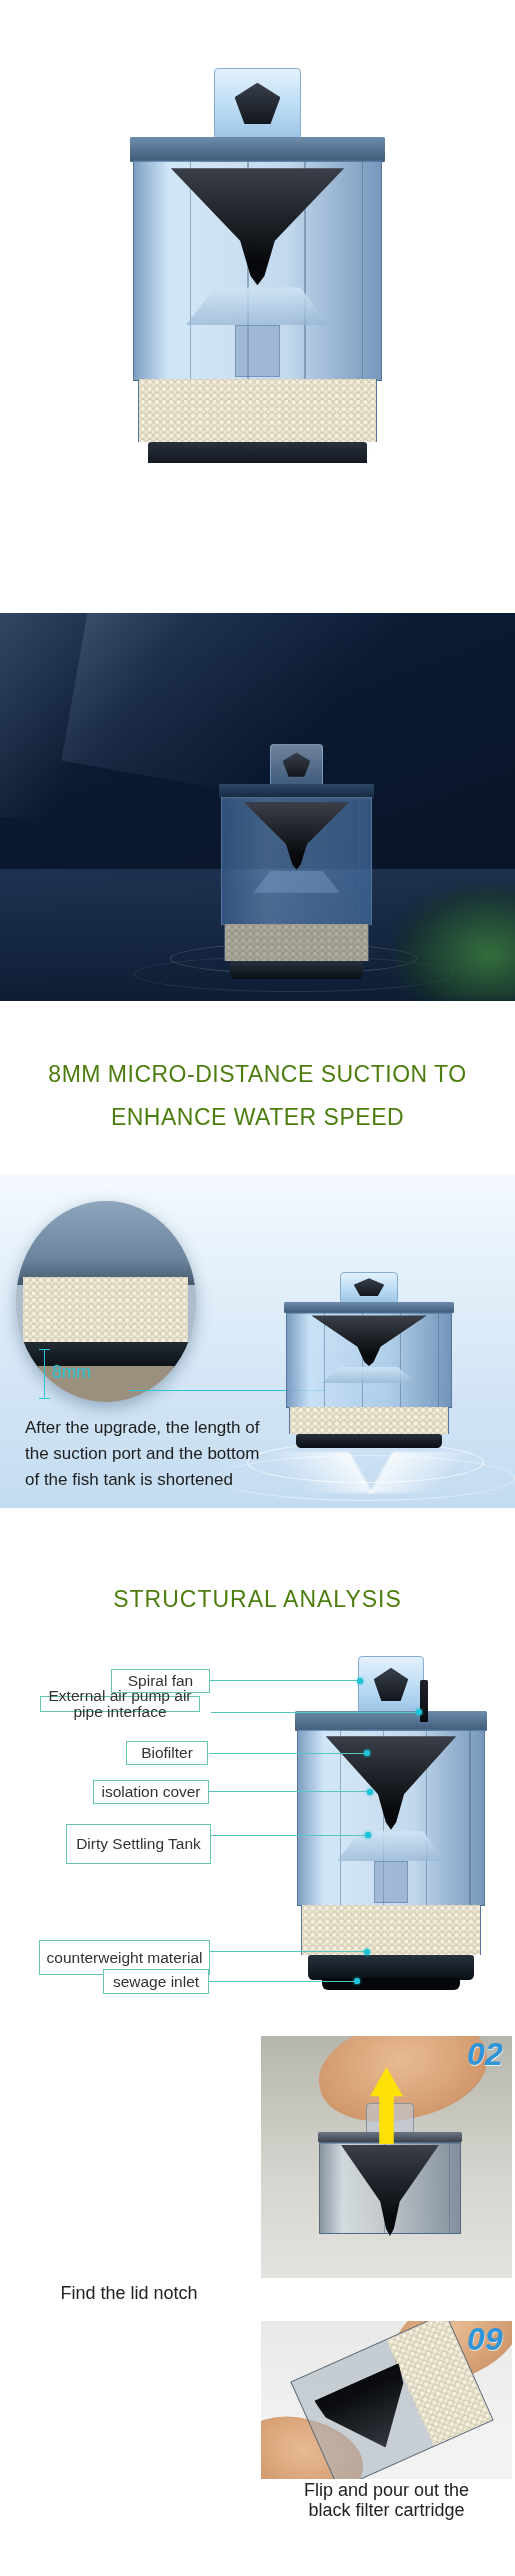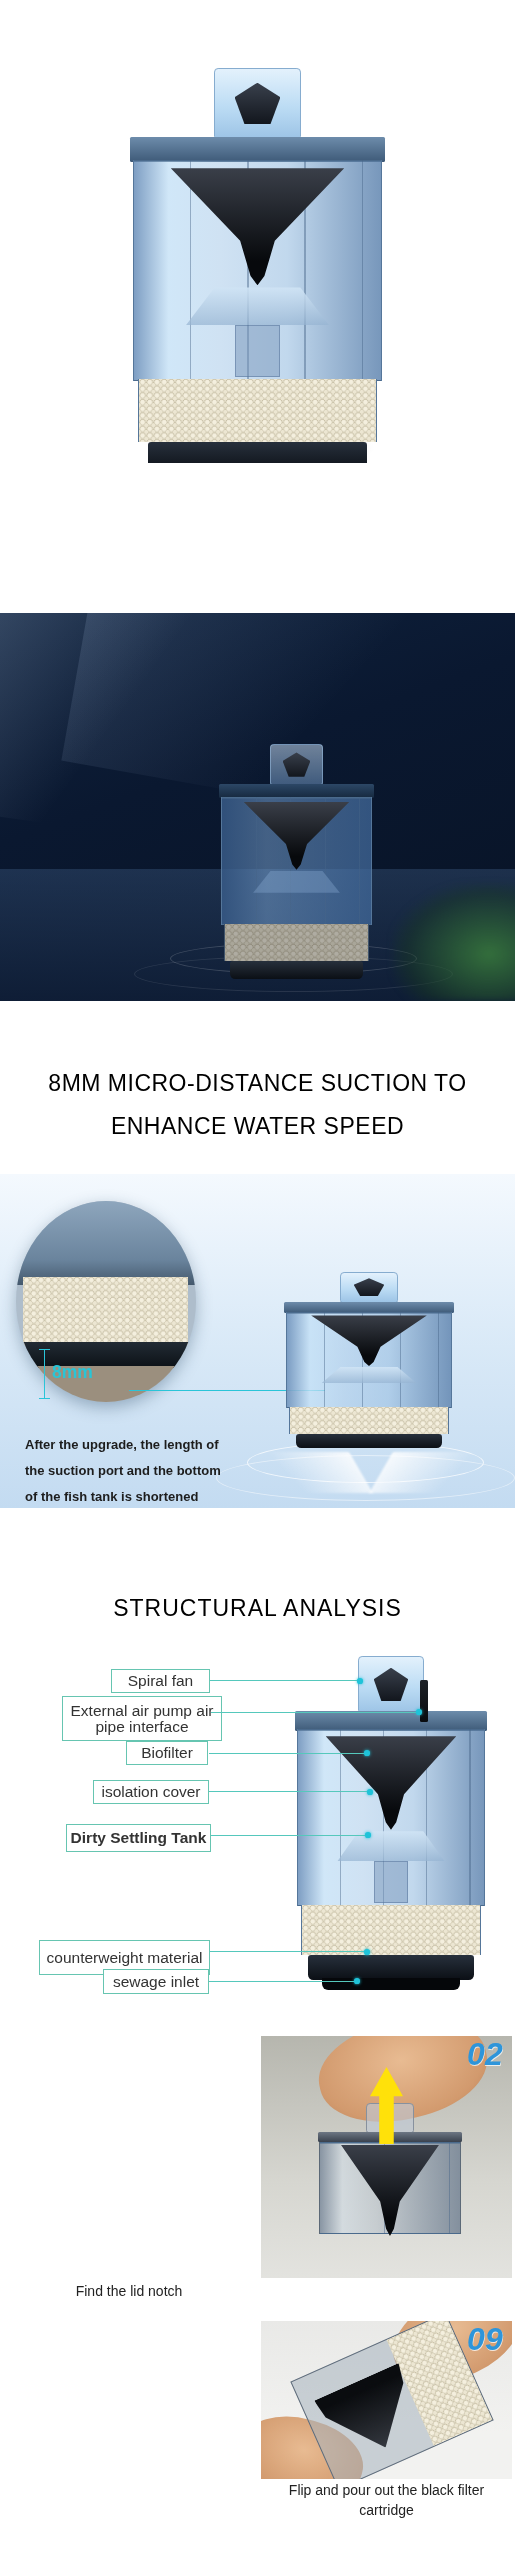--- a/index.html
+++ b/index.html
@@ -43,23 +43,23 @@
     background:linear-gradient(180deg,#27303c,#0b0f15);border-radius:3.1px 3.1px 5.2px 5.2px;}
   .p-foot{left:14%;top:96.5%;width:72%;height:3.5%;background:#05070a;border-radius:0 0 6.2px 6.2px;}
 
   .prod--dark .p-cap{background:linear-gradient(180deg,rgba(195,218,242,.55),rgba(120,160,205,.5));border-color:rgba(150,185,220,.6);}
   .prod--dark .p-rim{background:linear-gradient(180deg,#2c4766,#16293f);}
   .prod--dark .p-body{background:linear-gradient(90deg,rgba(55,90,135,.85),rgba(125,170,220,.5) 30%,rgba(65,105,155,.75));border-color:#274souk;}
   .prod--dark .p-beads{filter:brightness(.72) saturate(.85);}
   .prod--dark .p-iso{background:rgba(140,175,215,.35);}
 
   
-  .h1{font-size:23px;letter-spacing:0.5px;color:#000000;text-align:center;white-space:nowrap;margin-top:9px;}
-  .desc{font-size:13px;color:#1d1d1d;white-space:nowrap;margin-top:19px;}
-  .cap-txt{font-size:14px;color:#222;text-align:center;}
+  .h1{font-size:23px;letter-spacing:0.5px;color:#4d7c0f;text-align:center;white-space:nowrap;}
+  .desc{font-size:17px;color:#1d1d1d;white-space:nowrap;}
+  .cap-txt{font-size:18px;color:#222;text-align:center;}
   .step-num{font-size:32px;font-weight:bold;font-style:italic;color:#2e95da;
     text-shadow:0.5px 1px 0 rgba(255,255,255,.75);}
   .lbl-box{background:#fff;border:1.5px solid #66c5b1;display:flex;align-items:center;justify-content:center;
     font-size:15.5px;color:#333;text-align:center;line-height:16px;padding:1px 3.1px;}
   .conn{position:absolute;height:1px;background:#55c8bc;}
   .dot{position:absolute;width:5.7px;height:5.7px;border-radius:50%;background:#1fc3d9;box-shadow:0 0 3.1px #1fc3d9;}
 
   .photo{position:absolute;overflow:hidden;}
   .hand{position:absolute;background:radial-gradient(ellipse at 50% 40%,#e8bb92,#d29a6e 70%,#b97f55);border-radius:48%;}
   .hl-circle{position:absolute;border:2.1px solid #e9c41f;border-radius:50%;}
@@ -105,21 +105,21 @@
       <div class="p-iso"></div>
       <div class="p-beads"></div>
       <div class="p-base"></div>
     </div>
     <div class="abs" style="right:-15.5px;bottom:0;width:139px;height:118px;background:radial-gradient(ellipse at 70% 60%,rgba(60,130,60,.8),rgba(25,60,30,.4) 60%,transparent 75%);filter:blur(3.1px);"></div>
   </div>
 
   <div class="abs h1" style="left:0;top:1061px;width:515px;">8MM MICRO-DISTANCE SUCTION TO</div>
   <div class="abs h1" style="left:0;top:1104px;width:515px;">ENHANCE WATER SPEED</div>
 
-  <div class="abs photo" style="left:0;top:1174px;width:515px;height:334px;background:linear-gradient(180deg,#f4f9fe 0%,#dcebf8 45%,#c3dbf1 100%);font-weight:bold;">
+  <div class="abs photo" style="left:0;top:1174px;width:515px;height:334px;background:linear-gradient(180deg,#f4f9fe 0%,#dcebf8 45%,#c3dbf1 100%);">
     <div class="ripple" style="left:247px;top:268px;width:237px;height:41px;border-color:rgba(255,255,255,.75);"></div>
     <div class="ripple" style="left:216px;top:281px;width:299px;height:46px;border-color:rgba(255,255,255,.5);"></div>
 
     <div class="abs" style="left:15.5px;top:27px;width:180px;height:201px;border-radius:50%;overflow:hidden;background:#aebdcb;box-shadow:0 5.2px 15.5px rgba(30,60,90,.35);">
       <div class="abs" style="left:0;top:0;width:100%;height:42%;background:linear-gradient(180deg,#8ea6bd,#6a849d 70%,#44586c);"></div>
       <div class="abs p-beads" style="left:4%;top:38%;width:92%;height:34%;border:none;"></div>
       <div class="abs" style="left:0;top:70%;width:100%;height:13%;background:linear-gradient(180deg,#222b34,#0c1116);"></div>
       <div class="abs" style="left:0;top:82%;width:100%;height:18%;background:#9b8f7e;"></div>
     </div>
 
@@ -160,30 +160,30 @@
       <div class="p-col"></div>
       <div class="p-beads"></div>
       <div class="p-base"></div>
       <div class="p-foot"></div>
     </div>
     <div class="abs" style="left:420px;top:47px;width:8.2px;height:42px;background:linear-gradient(180deg,#1d2127,#090b0e);border-radius:1.5px;"></div>
 
     <div class="lbl-box abs" style="left:111px;top:36px;width:99px;height:24px;">
         <span>Spiral fan</span>
       </div>
-    <div class="lbl-box abs" style="left:62px;top:63px;width:160px;height:45px;">
+    <div class="lbl-box abs" style="left:40px;top:63px;width:160px;height:16px;">
         <span>External air pump air pipe interface</span>
       </div>
     <div class="lbl-box abs" style="left:126px;top:108px;width:82px;height:24px;">
         <span>Biofilter</span>
       </div>
     <div class="lbl-box abs" style="left:93px;top:147px;width:116px;height:24px;">
         <span>isolation cover</span>
       </div>
-    <div class="lbl-box abs" style="left:66px;top:191px;width:145px;height:28px;font-weight:bold;">
+    <div class="lbl-box abs" style="left:66px;top:191px;width:145px;height:40px;">
         <span>Dirty Settling Tank</span>
       </div>
     <div class="lbl-box abs" style="left:39px;top:307px;width:171px;height:35px;">
         <span>counterweight material</span>
       </div>
     <div class="lbl-box abs" style="left:103px;top:336px;width:106px;height:25px;">
         <span>sewage inlet</span>
       </div>
 
     <div class="conn" style="left:210px;top:47px;width:149px;"></div>

